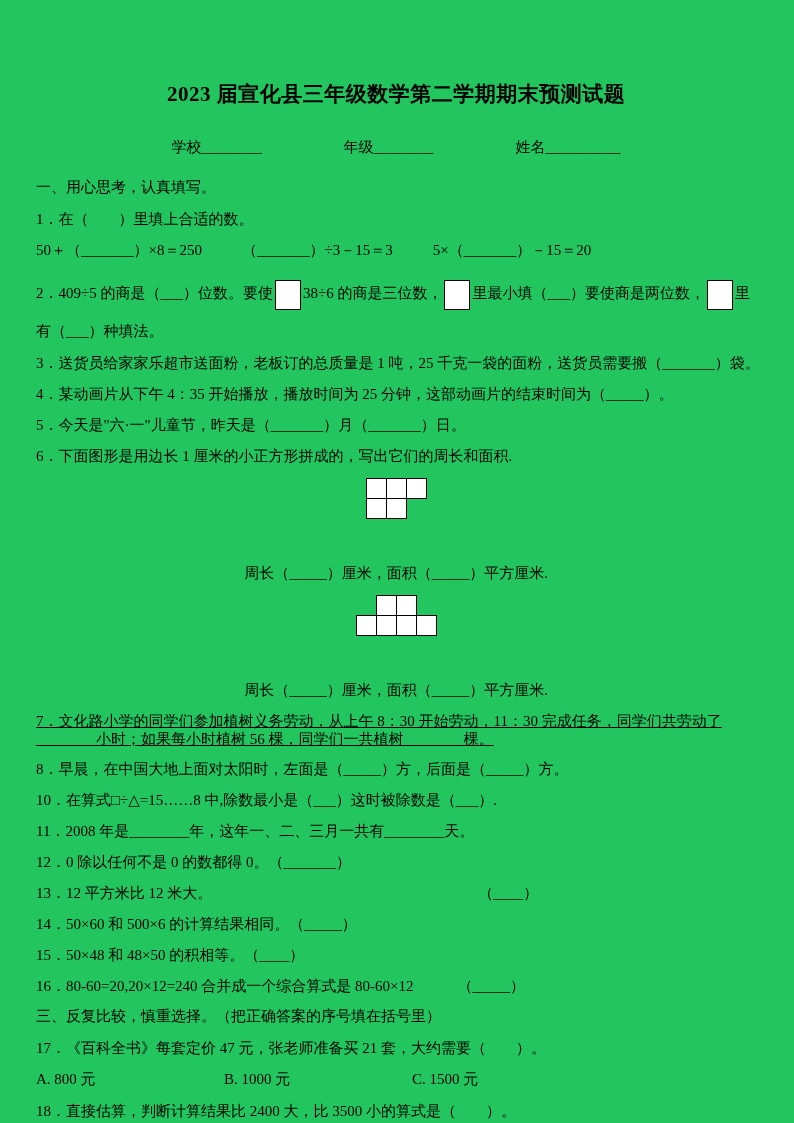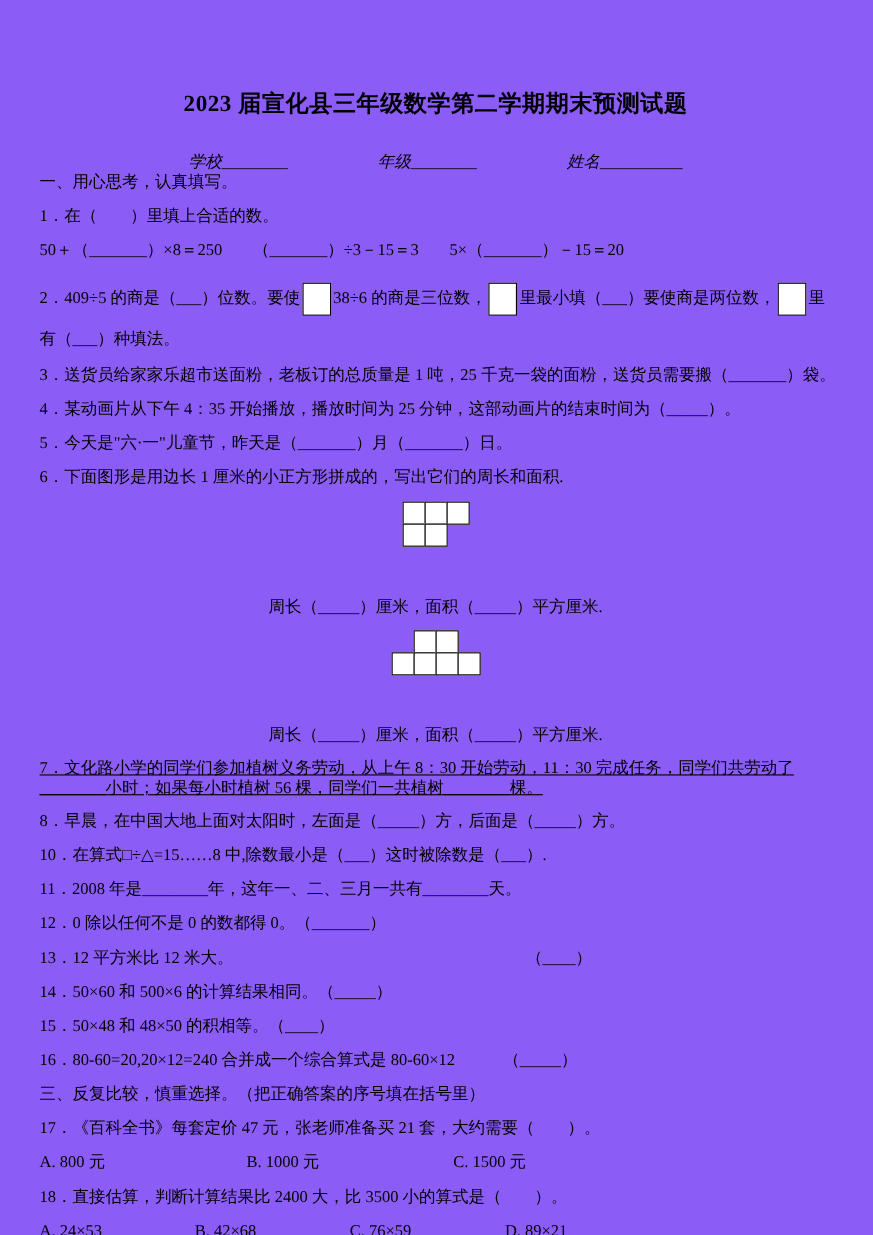--- a/index.html
+++ b/index.html
@@ -1,34 +1,34 @@
 <!DOCTYPE html>
 <html><head>
 <meta charset="utf-8">
 <style>
   * { margin:0; padding:0; box-sizing:border-box; }
   html,body { background:#eee; }
   .page {
-    width:794px; height:1123px; margin:0 auto; background:#8b5cf6;
+    width:794px; height:1123px; margin:0 auto; background:#22c55e;
     font-family:"Liberation Serif","DejaVu Serif",serif;
     color:#000; font-size:15px; overflow:hidden;
     padding:80px 38px 0 36px; position:relative;
   }
   .doc-title {
     text-align:center; font-weight:bold; font-size:21px;
     letter-spacing:0.5px; margin-bottom:30px;
   }
   .header-line {
     display:flex; justify-content:center; gap:82px;
-    font-size:15px;font-style:italic;
+    margin-bottom:22px; font-size:15px;
   }
   .line { line-height:19px; margin-bottom:12px; white-space:nowrap; }
   .wrapline { line-height:18px; margin-bottom:12px; white-space:normal;text-decoration:underline; }
   .sec-heading { line-height:19px; margin-bottom:12px;font-family:Liberation Mono, monospace; }
-  .eq-row { display:flex; gap:28px; line-height:19px; margin-bottom:14px; }
+  .eq-row { display:flex; gap:40px; line-height:19px; margin-bottom:14px; }
   .q2-para { line-height:38px; margin-bottom:4px; }
   .blank-box {
     display:inline-block; width:26px; height:30px;
     border:1px solid #000; vertical-align:middle; margin:0 2px;
     background:#fff;
   }
   .figure-row { display:flex; align-items:center; gap:46px; margin-bottom:12px;flex-direction:column; }
   .sq-grid { display:inline-block; }
   .grid-row { display:flex; }
   .cell { width:21px; height:21px; margin-right:-1px; margin-bottom:-1px; }

